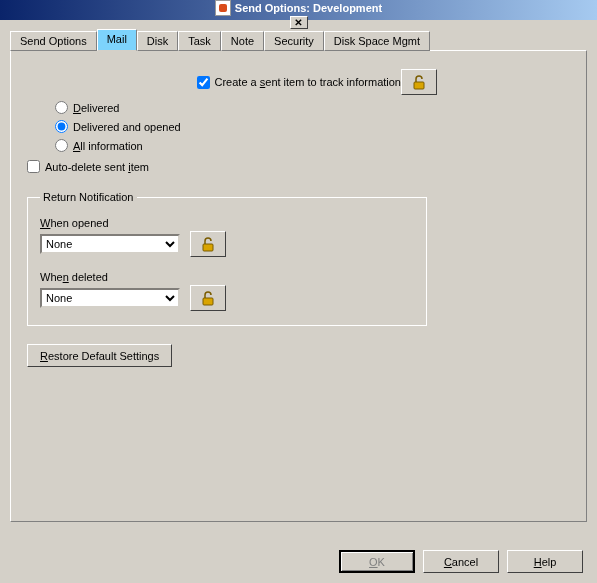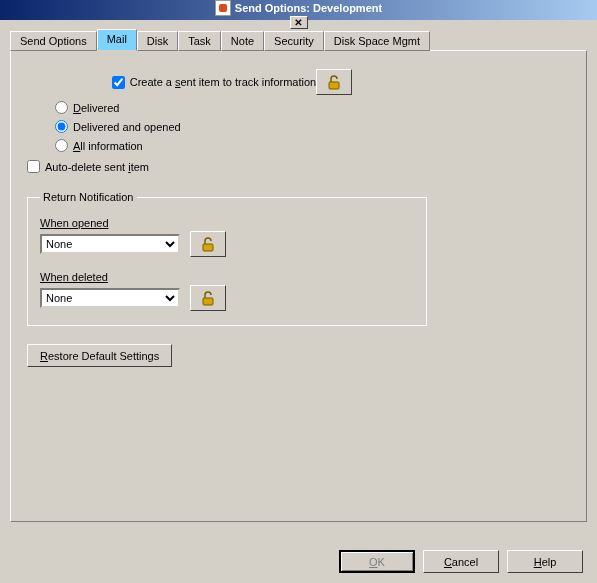--- a/index.html
+++ b/index.html
@@ -110,21 +110,21 @@
     margin:18px 0 0 0;
     padding:8px 12px 14px 12px;
     width:400px;
     box-sizing:border-box;
   }
   fieldset{
     border:1px groove #fff;
     box-shadow:none;
   }
   legend{font-size:11px;padding:0 3px;}
-  .sel-label{margin:6px 0 2px 0;text-decoration:underline;}
+  .sel-label{margin:6px 0 2px 0;}
   .sel-row{display:flex;align-items:center;gap:10px;}
   select{
     width:140px;height:20px;
     border:2px inset #d4d0c8;
     background:#fff;font-size:11px;
   }
   .btn{
     height:23px;
     padding:0 12px;
     border:1px solid #fff;
@@ -170,21 +170,21 @@
     <div class="tab active">Mail</div>
     <div class="tab">Disk</div>
     <div class="tab">Task</div>
     <div class="tab">Note</div>
     <div class="tab">Security</div>
     <div class="tab">Disk Space Mgmt</div>
   </div>
 
   <div class="tab-panel">
 
-    <div class="row" style="justify-content:center;width:410px;">
+    <div class="row" style="justify-content:flex-end;width:410px;">
       <label class="row">
         <input type="checkbox" checked="" style="">
         <span>
           <span>Create a </span><span class="u">s</span><span>ent item to track information</span>
         </span>
       </label>
       <div class="lockbtn">
         <svg class="lock-svg" viewBox="0 0 16 16">
           <rect x="3" y="8" width="10" height="7" rx="1" fill="#d9a400" stroke="#7a5c00"></rect>
           <path d="M5 8 V5 a3 3 0 0 1 6 0" fill="none" stroke="#7a5c00" stroke-width="1.5"></path>

